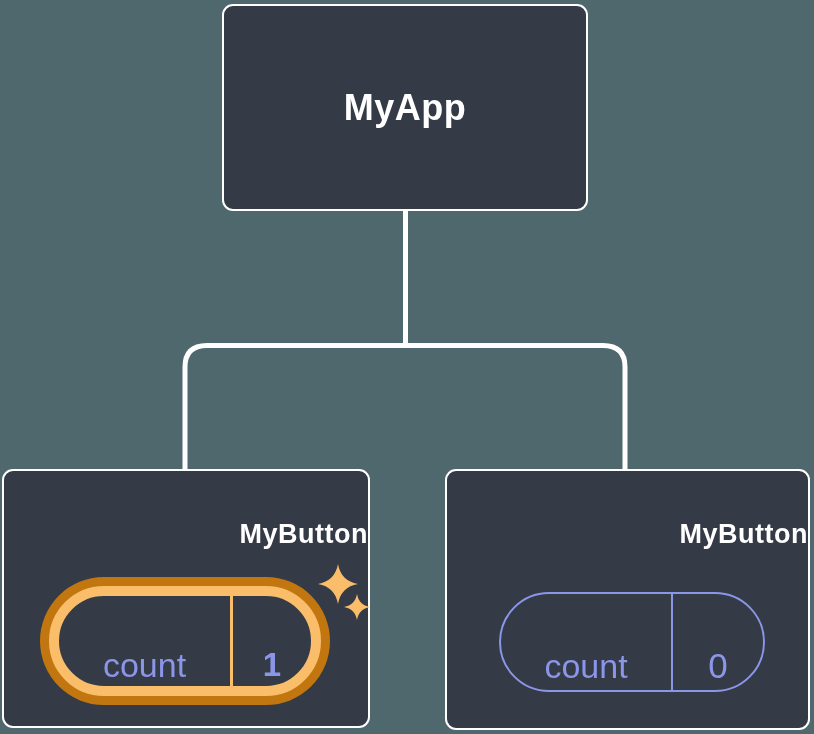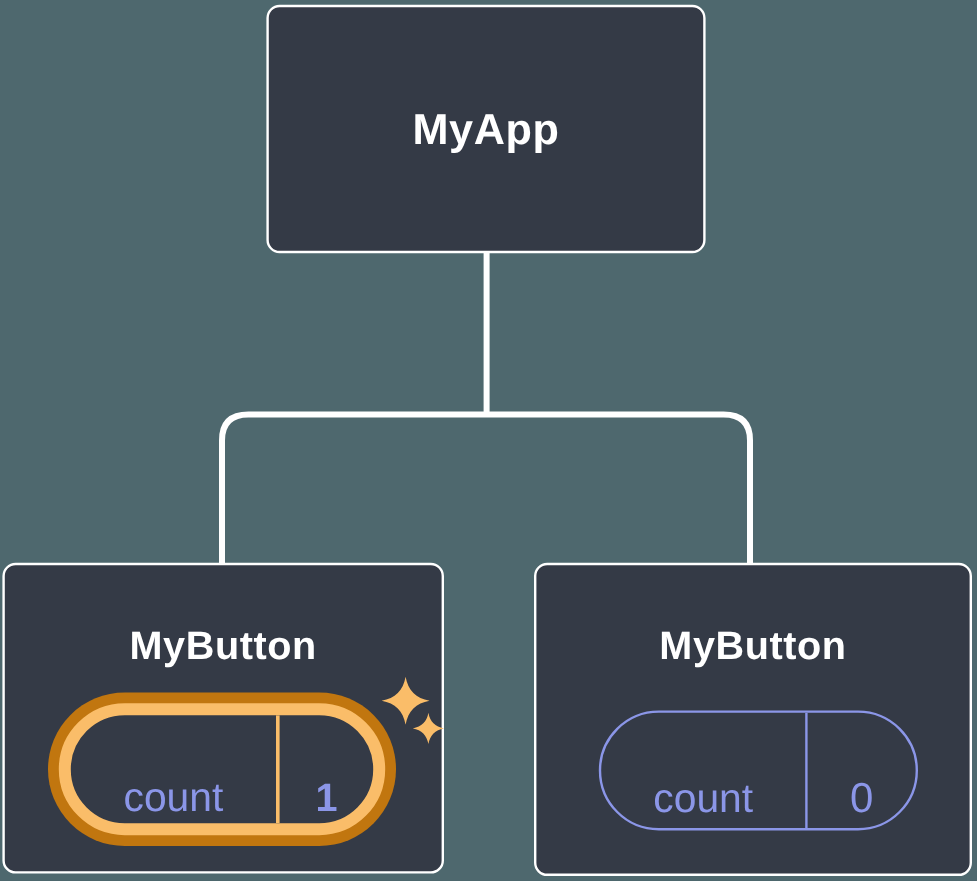--- a/index.html
+++ b/index.html
@@ -33,21 +33,21 @@
   .card {
     position: absolute;
     background: var(--card);
     border: 2px solid var(--line);
     border-radius: 11px;
   }
   .card-title {
     color: var(--title);
     font-size: 36px;
     font-weight: 600;
-    text-align: center;
+    text-align: right;
     letter-spacing: 0.5px;
     white-space: nowrap;
   }
   .card-root {
     left: 222px; top: 4px;
     width: 366px; height: 207px;
     display: flex;
     align-items: center;
     justify-content: center;
   }
@@ -57,21 +57,21 @@
   }
   .card-child-right {
     left: 445px; top: 469px;
     width: 365px; height: 261px;
   }
   .card-child-left .card-title,
   .card-child-right .card-title {
     position: absolute;
     left: 0; right: 0;
     top: 48px;
-    font-size: 33px;
+    font-size: 27px;
   }
   
   .pill {
     position: absolute;
     display: flex;
     align-items: stretch;
     border-radius: 999px;
     overflow: hidden;
   }
   .pill-plain {

